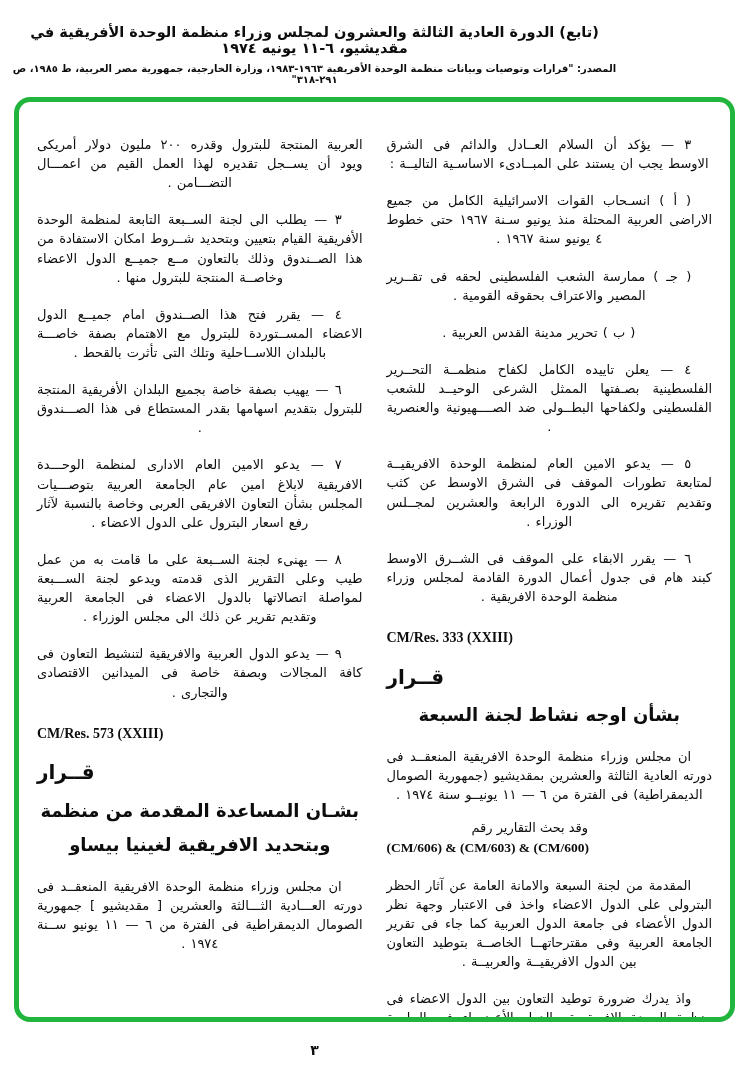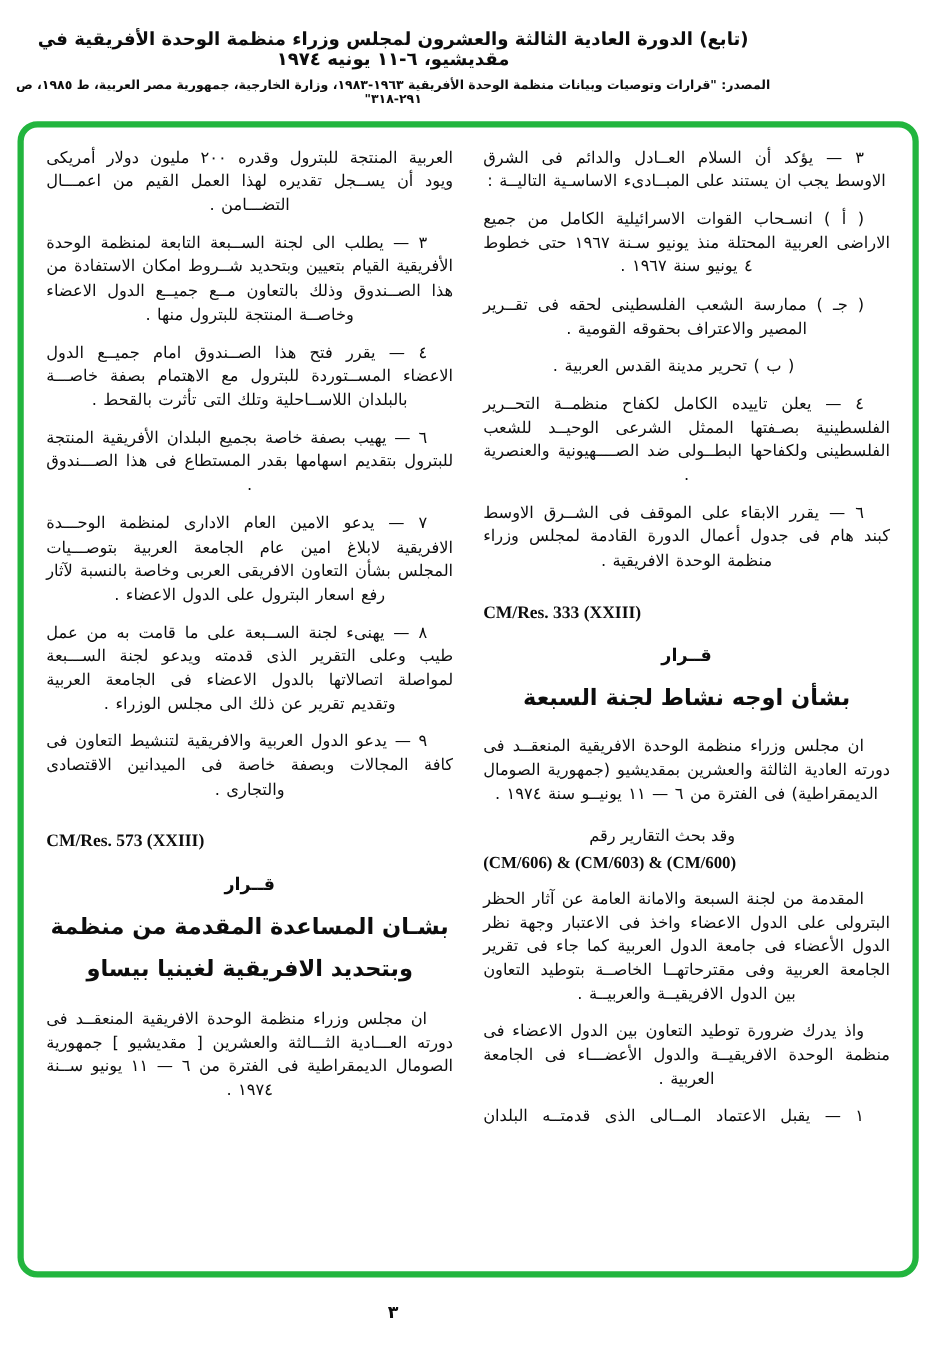--- a/index.html
+++ b/index.html
@@ -57,21 +57,21 @@
     background: #ffffff;
   }
   .col {
     flex: 1 1 0;
     min-width: 0;
     font-size: 13px;
     line-height: 1.47;
   }
   
   .para {
-    margin: 0 0 11px 0;
+    margin: 18px 0 11px 0;
     text-align: justify;
     text-align-last: center;
     text-indent: 1.6em;
     word-spacing: 1px;
   }
   .para.cont {          
     text-indent: 0;
   }
   .para.open {          
     text-align-last: justify;
@@ -82,23 +82,23 @@
     font-family: "Liberation Serif", serif;
     font-weight: bold;
     font-size: 14px;
     margin: 22px 0 14px 0;
   }
   .latin.refs {
     margin: 1px 0 10px 0;
     font-size: 13.5px;
   }
   .res-title {
-    text-align: center;
+    text-align: left;
     font-weight: bold;
-    font-size: 14px;
+    font-size: 20px;
     margin: 12px 0 10px 0;
   }
   .res-sub {
     text-align: center;
     font-weight: bold;
     font-size: 18px;
     margin: 0 0 8px 0;
   }
   .res-sub.last {
     margin-bottom: 16px;
@@ -130,20 +130,21 @@
   </div>
 
   <div class="frame" style="border-color: rgb(34, 181, 62);">
 
     <div class="col">
       <p class="para">٣ — يؤكد أن السلام العــادل والدائم فى الشرق الاوسط يجب ان يستند على المبــادىء الاساسـية التاليــة :</p>
       <p class="para">( أ ) انسـحاب القوات الاسرائيلية الكامل من جميع الاراضى العربية المحتلة منذ يونيو سـنة ١٩٦٧ حتى خطوط ٤ يونيو سنة ١٩٦٧ .</p>
       <p class="para">( جـ ) ممارسة الشعب الفلسطينى لحقه فى تقــرير المصير والاعتراف بحقوقه القومية .</p>
       <p class="para">( ب ) تحرير مدينة القدس العربية .</p>
       <p class="para">٤ — يعلن تاييده الكامل لكفاح منظمــة التحــرير الفلسطينية بصـفتها الممثل الشرعى الوحيــد للشعب الفلسطينى ولكفاحها البطــولى ضد الصــــهيونية والعنصرية .</p>
+      <p class="para">٥ — يدعو الامين العام لمنظمة الوحدة الافريقيــة لمتابعة تطورات الموقف فى الشرق الاوسط عن كثب وتقديم تقريره الى الدورة الرابعة والعشرين لمجــلس الوزراء .</p>
       <p class="para">٦ — يقرر الابقاء على الموقف فى الشــرق الاوسط كبند هام فى جدول أعمال الدورة القادمة لمجلس وزراء منظمة الوحدة الافريقية .</p>
       <p class="latin">CM/Res. 333 (XXIII)</p>
       <p class="res-title">قــرار</p>
       <p class="res-sub last">بشأن اوجه نشاط لجنة السبعة</p>
       <p class="para">ان مجلس وزراء منظمة الوحدة الافريقية المنعقــد فى دورته العادية الثالثة والعشرين بمقديشيو (جمهورية الصومال الديمقراطية) فى الفترة من ٦ — ١١ يونيــو سنة ١٩٧٤ .</p>
       <p class="center-line">وقد بحث التقارير رقم</p>
       <p class="latin refs">(CM/606) &amp; (CM/603) &amp; (CM/600)</p>
       <p class="para">المقدمة من لجنة السبعة والامانة العامة عن آثار الحظر البترولى على الدول الاعضاء واخذ فى الاعتبار وجهة نظر الدول الأعضاء فى جامعة الدول العربية كما جاء فى تقرير الجامعة العربية وفى مقترحاتهــا الخاصــة بتوطيد التعاون بين الدول الافريقيــة والعربيــة .</p>
       <p class="para">واذ يدرك ضرورة توطيد التعاون بين الدول الاعضاء فى منظمة الوحدة الافريقيــة والدول الأعضـــاء فى الجامعة العربية .</p>
       <p class="para open">١ — يقبل الاعتماد المــالى الذى قدمتــه البلدان</p>

